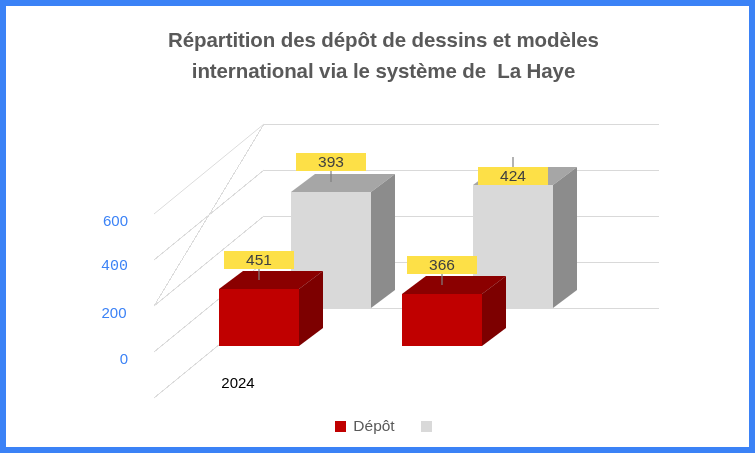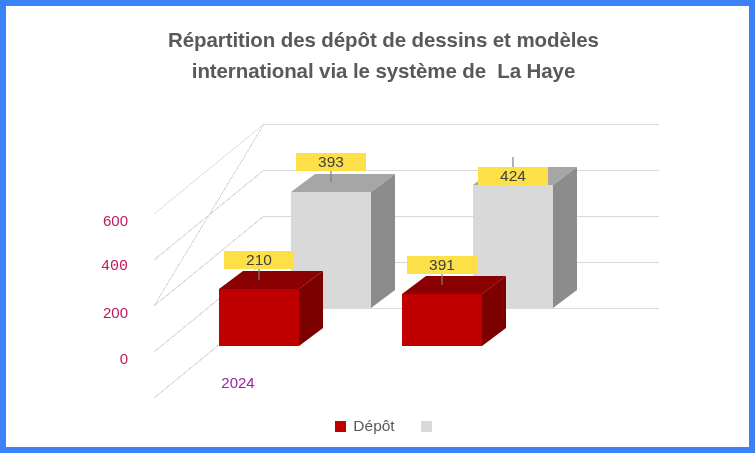--- a/index.html
+++ b/index.html
@@ -44,30 +44,30 @@
     position: absolute;
     left: 0;
     top: 0;
   }
   
   .ytick {
     position: absolute;
     width: 60px;
     text-align: right;
     font-size: 15px;
-    color: #be185d;
+    color: #3b82f6;
     transform: translateY(-50%);
   }
   
   .xtick {
     position: absolute;
     width: 110px;
     text-align: center;
     font-size: 15px;
-    color: #a21caf;
+    color: #000000;
   }
   
   .dlabel {
     position: absolute;
     width: 70px;
     text-align: center;
     font-size: 15.5px;
     color: #404040;
     background: #fde047;
     transform: translateX(-50%);
@@ -166,28 +166,28 @@
       <g stroke="#808080" stroke-width="1.2">
         <line x1="253" y1="256" x2="253" y2="274"></line>
         <line x1="325" y1="158" x2="325" y2="176"></line>
         <line x1="436" y1="261" x2="436" y2="279"></line>
         <line x1="507" y1="151" x2="507" y2="169"></line>
       </g>
     </svg>
 
     <div class="ytick" style="left:62px; top:214px;">600</div>
     <div class="ytick" style="left:62px; top:260px;font-family:Liberation Mono, monospace;">400</div>
-    <div class="ytick" style="left:62px; top:306px;">200</div>
+    <div class="ytick" style="left:78px; top:306px;text-align:center;">200</div>
     <div class="ytick" style="left:62px; top:352px;">0</div>
 
     <div class="xtick" style="left:177px; top:368px;">2024</div>
 
-    <div class="dlabel" style="left:253px; top:245px;">210</div>
+    <div class="dlabel" style="left:253px; top:245px;">451</div>
     <div class="dlabel" style="left:325px; top:147px;">393</div>
-    <div class="dlabel" style="left:436px; top:250px;">391</div>
+    <div class="dlabel" style="left:436px; top:250px;">366</div>
     <div class="dlabel" style="left:507px; top:140px;margin-top:21px;">424</div>
   </div>
 
   <div id="legend">
     <div class="legend-item">
       <span class="legend-swatch" style="background:#C00000;"></span>
       <span class="legend-label">Dépôt</span>
     </div>
     <div class="legend-item">
       <span class="legend-swatch" style="background:#D9D9D9;"></span>

